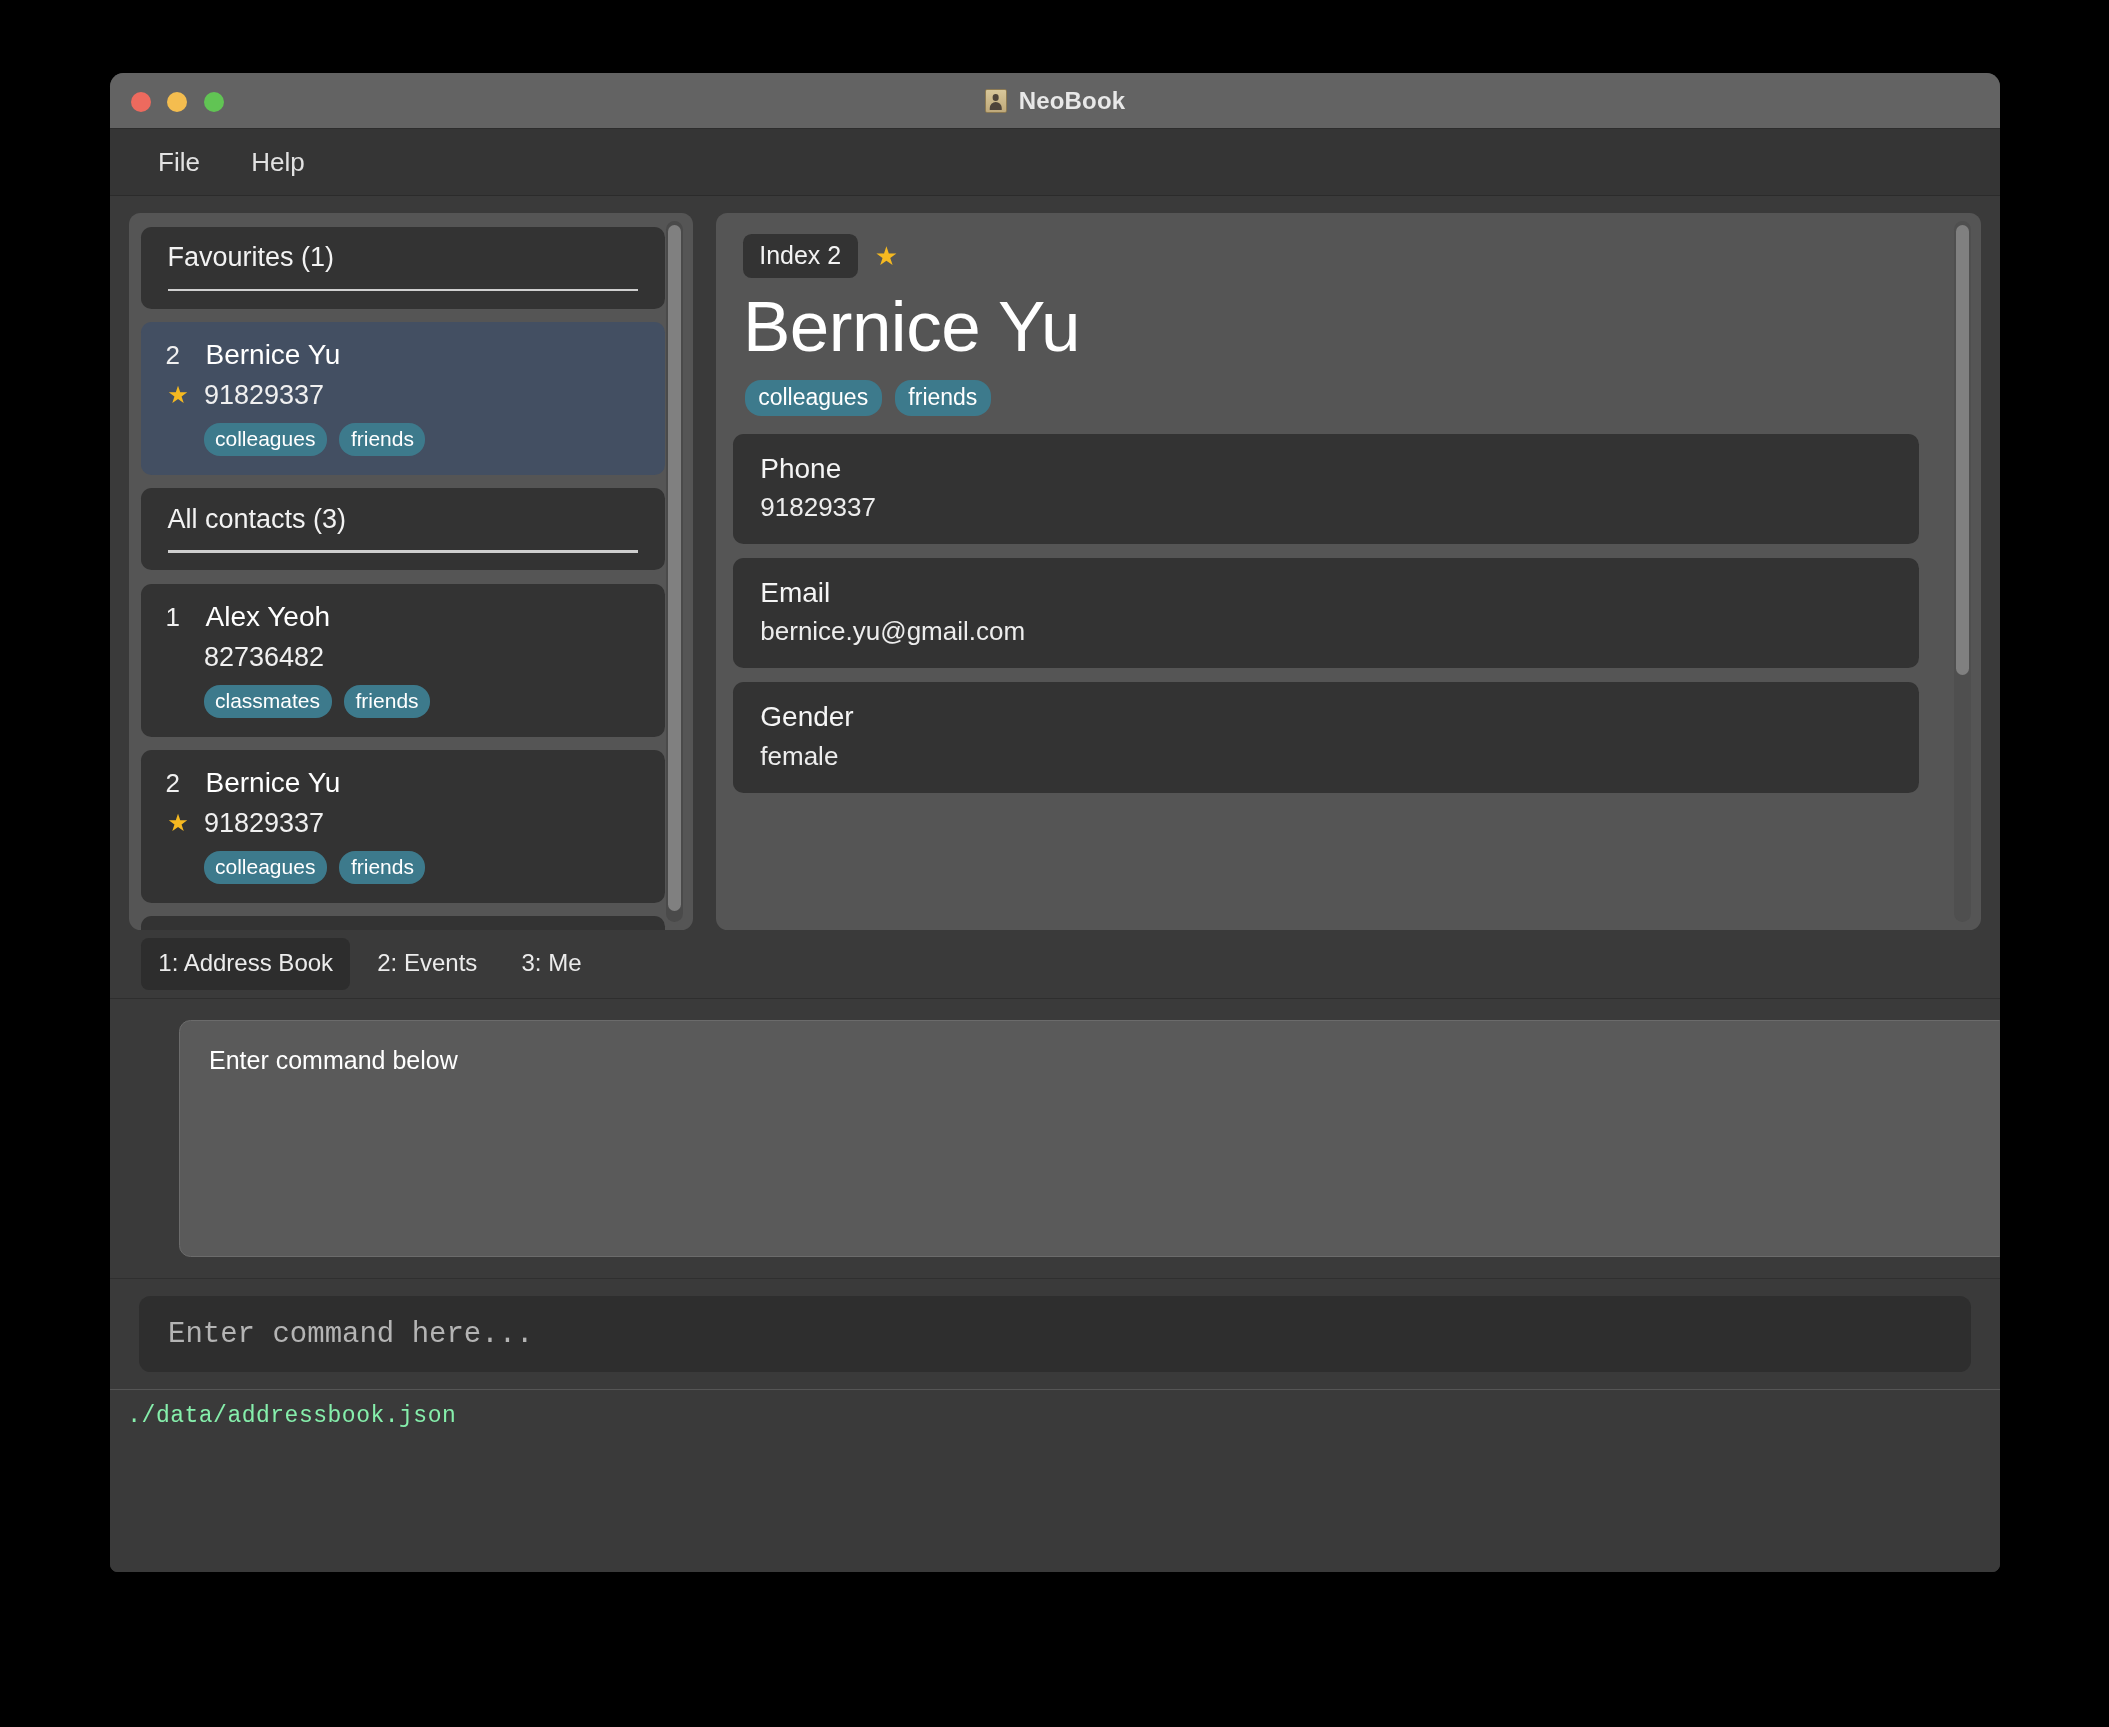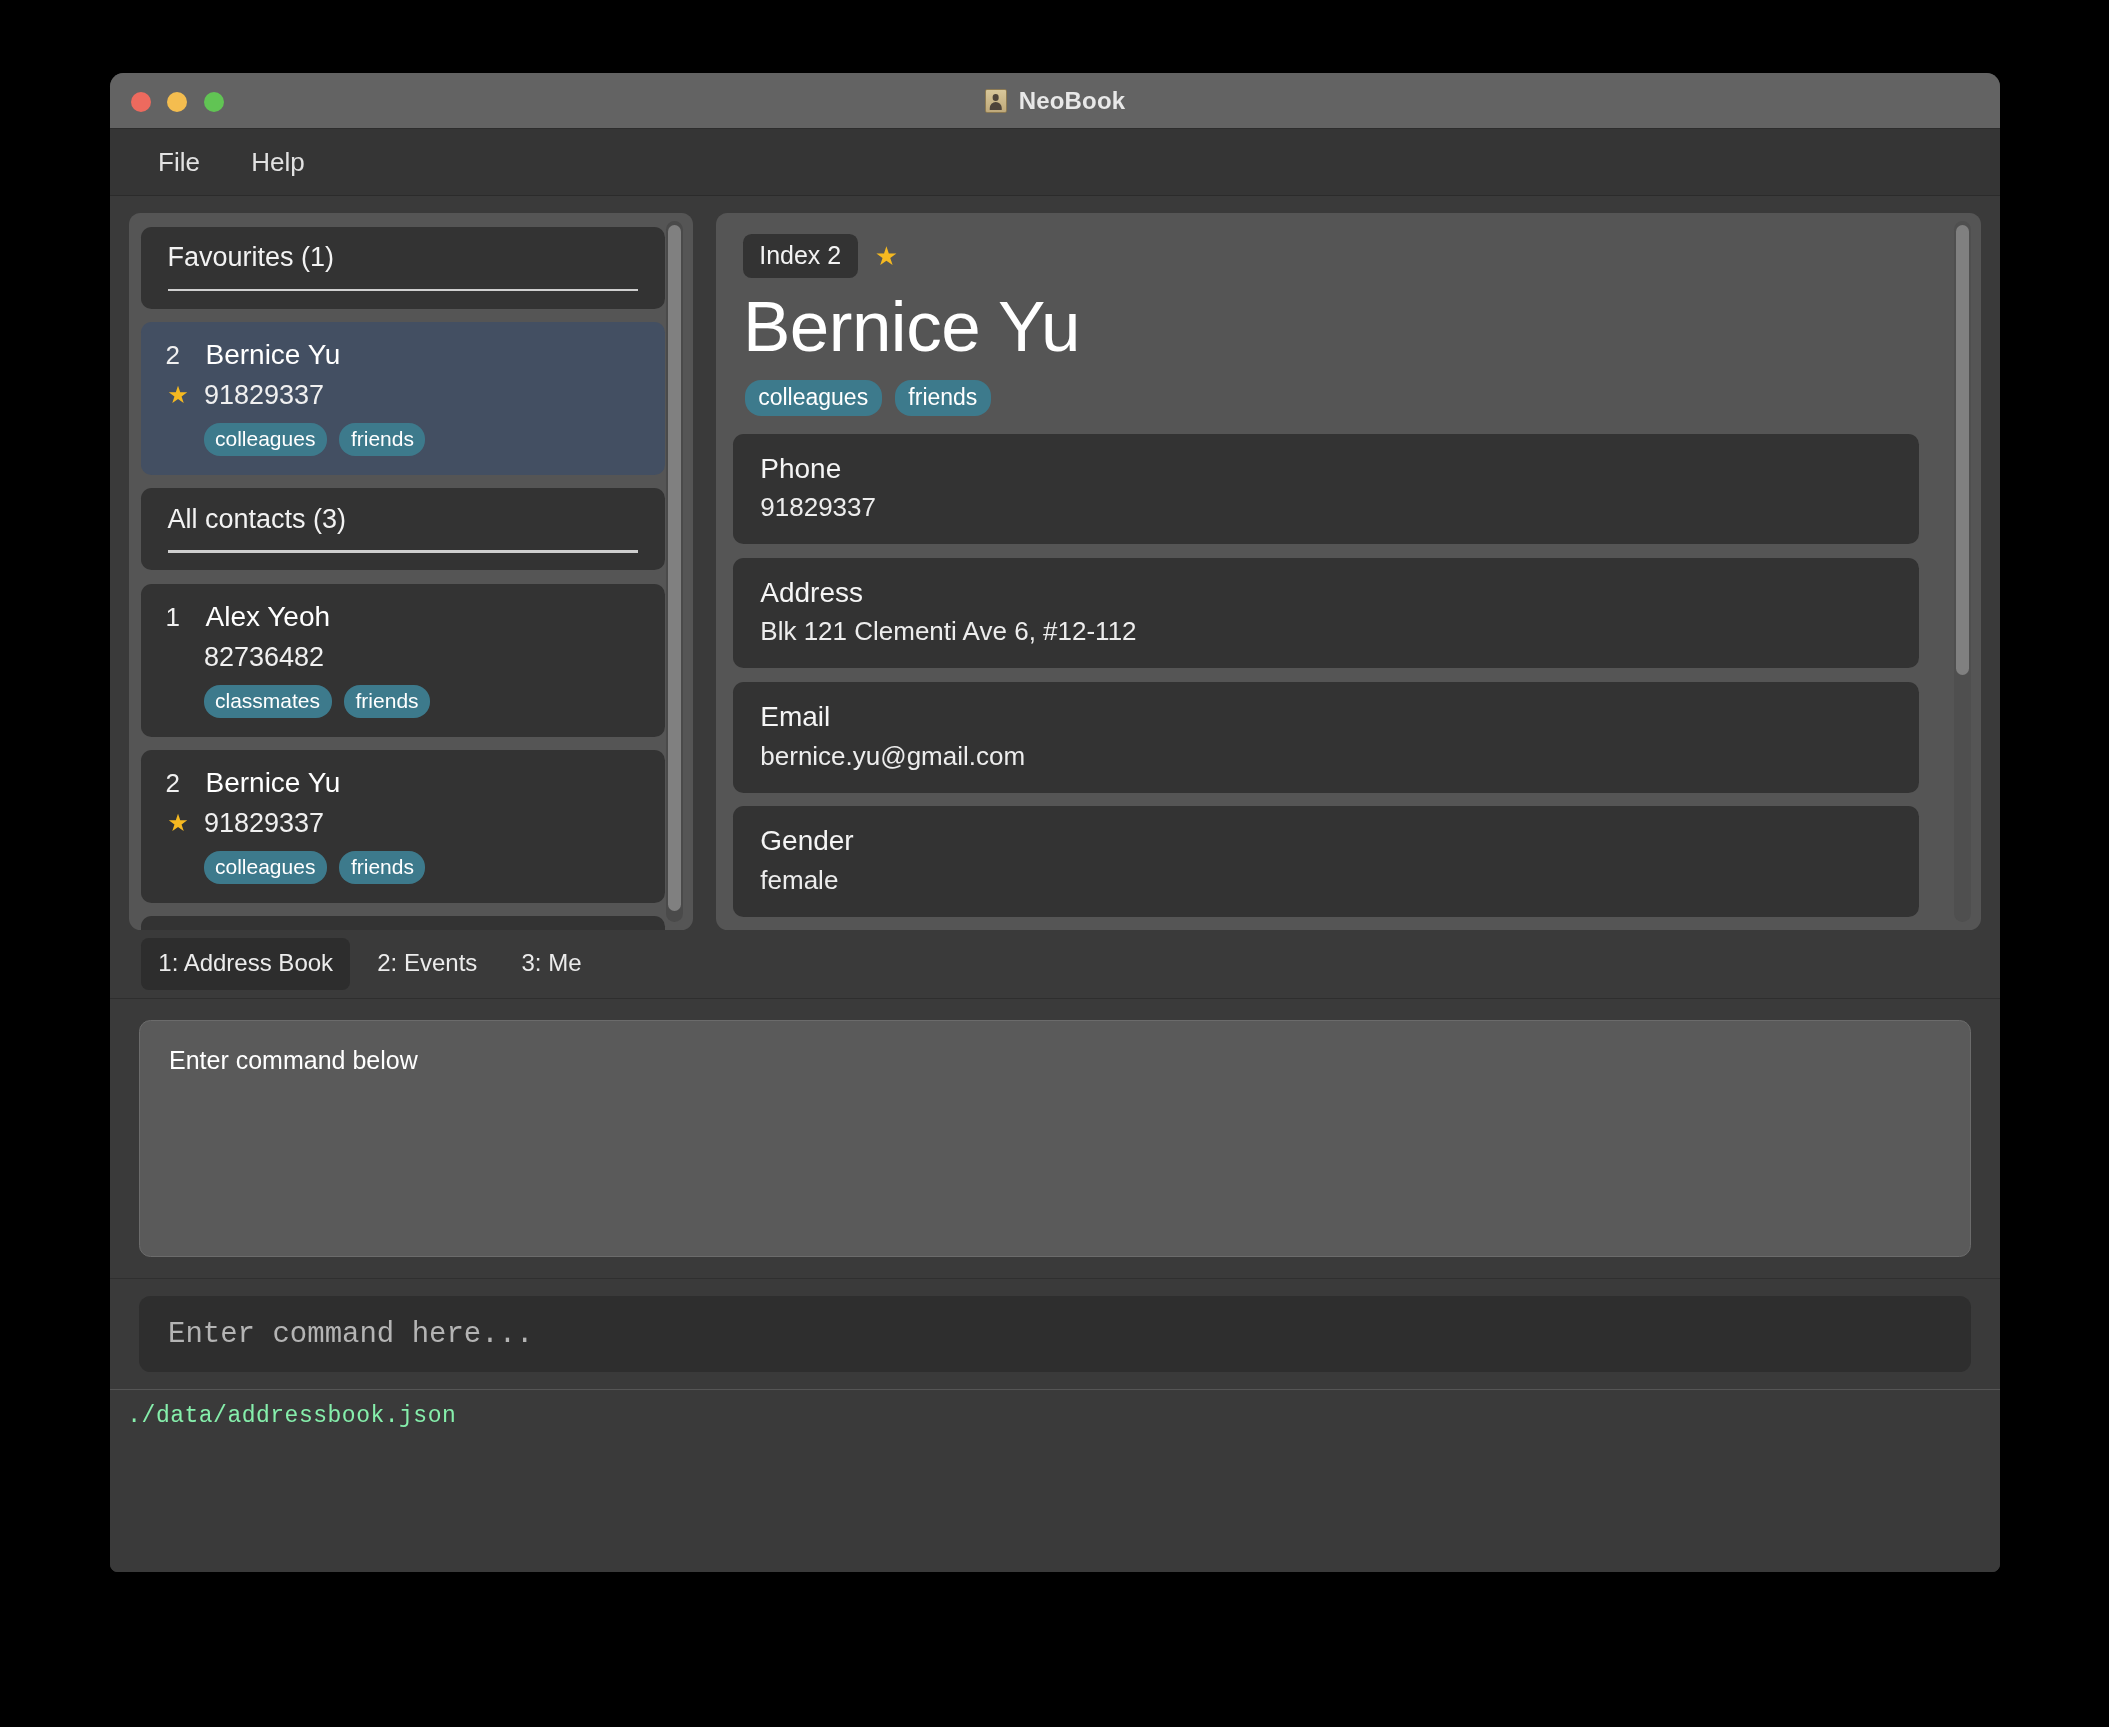--- a/index.html
+++ b/index.html
@@ -343,20 +343,21 @@
     background: #3a3a3a;
     padding: 21px 29px 21px 29px;
   }
   #result-box {
     width: 100%;
     height: 100%;
     background: #5a5a5a;
     border: 1px solid #6b6b6b;
     border-radius: 11.5px;
     padding: 25px 29px;
+    margin-left: 40px;
   }
   #result-text {
     font-size: 25px;
     color: #ffffff;
   }
 
   #command-zone {
     flex: 0 0 auto;
     height: 111px;
     background: #3a3a3a;
@@ -498,24 +499,20 @@
         <div id="detail-tags">
           <span class="tag">colleagues</span>
           <span class="tag">friends</span>
         </div>
 
         <div class="field-card">
           <div class="field-label">Phone</div>
           <div class="field-value">91829337</div>
         </div>
 
-        <div class="field-card">
-          <div class="field-label">Address</div>
-          <div class="field-value">Blk 121 Clementi Ave 6, #12-112</div>
-        </div>
 
         <div class="field-card">
           <div class="field-label">Email</div>
           <div class="field-value">bernice.yu@gmail.com</div>
         </div>
 
         <div class="field-card">
           <div class="field-label">Gender</div>
           <div class="field-value">female</div>
         </div>

